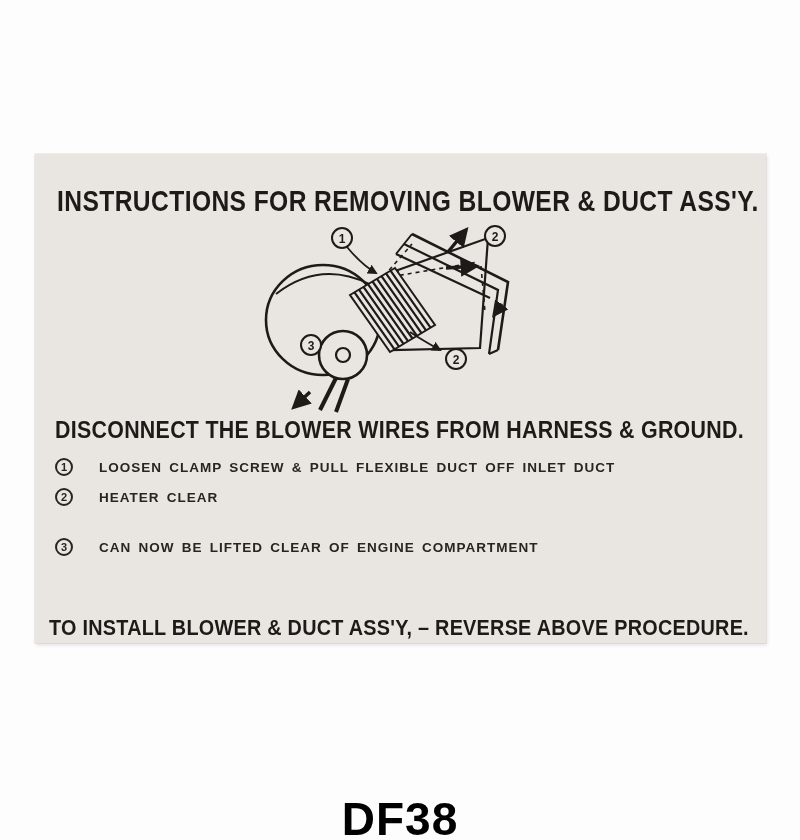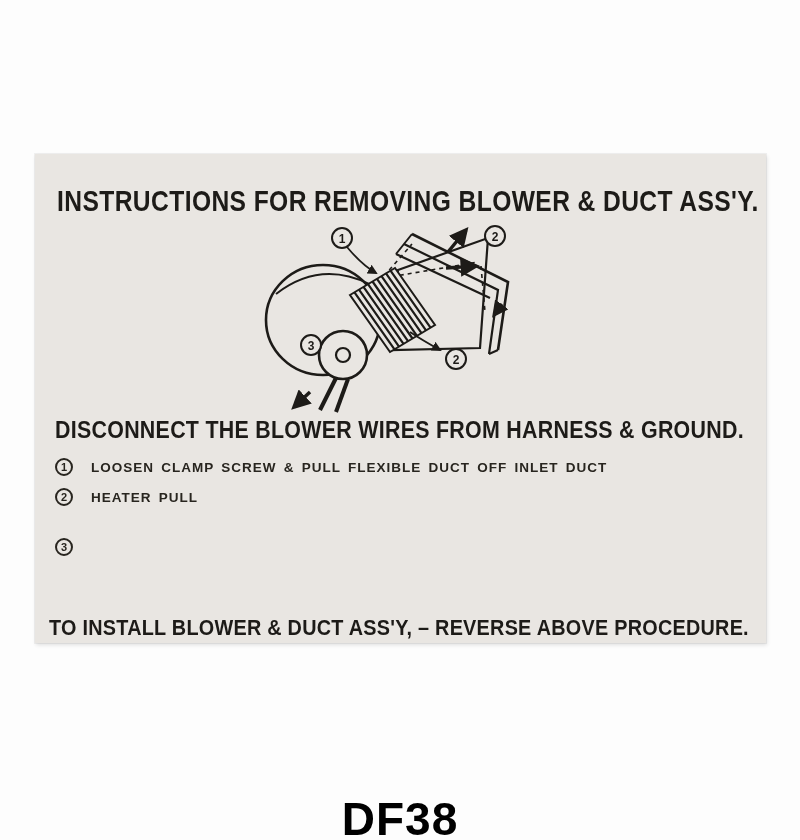--- a/index.html
+++ b/index.html
@@ -65,21 +65,21 @@
     flex: 0 0 auto;
     width: 18px; height: 18px;
     border: 2px solid var(--step-ink);
     border-radius: 50%;
     font-size: 11px; font-weight: 700;
     line-height: 14px;
     text-align: center;
     color: var(--step-ink);
     margin-top: 1px;
   }
-  .step-lines { margin-left: 18px; }
+  .step-lines { margin-left: 26px; }
   .step-line {
     display: block;
     font-size: 13.5px; font-weight: 700;
     letter-spacing: 1px;
     word-spacing: 2.5px;
     line-height: 22px;
     color: var(--step-ink);
     white-space: pre;
   }
   .footer-note {
@@ -195,27 +195,28 @@
     <div class="step step-1">
       <span class="step-num">1</span>
       <span class="step-lines">
         <span class="step-line">LOOSEN CLAMP SCREW &amp; PULL FLEXIBLE DUCT OFF INLET DUCT</span>
       </span>
     </div>
 
     <div class="step step-2">
       <span class="step-num">2</span>
       <span class="step-lines">
-        <span class="step-line">HEATER PULL</span>
+        <span class="step-line">HEATER CLEAR</span>
       </span>
     </div>
 
     <div class="step step-3">
       <span class="step-num">3</span>
       <span class="step-lines">
+        <span class="step-line">CAN NOW BE LIFTED CLEAR OF ENGINE COMPARTMENT</span>
       </span>
     </div>
 
     <div class="footer-note">TO INSTALL BLOWER &amp; DUCT ASS'Y, – REVERSE ABOVE PROCEDURE.</div>
 
   </div>
 
   <div class="caption-code">DF38</div>
 
 </div>

